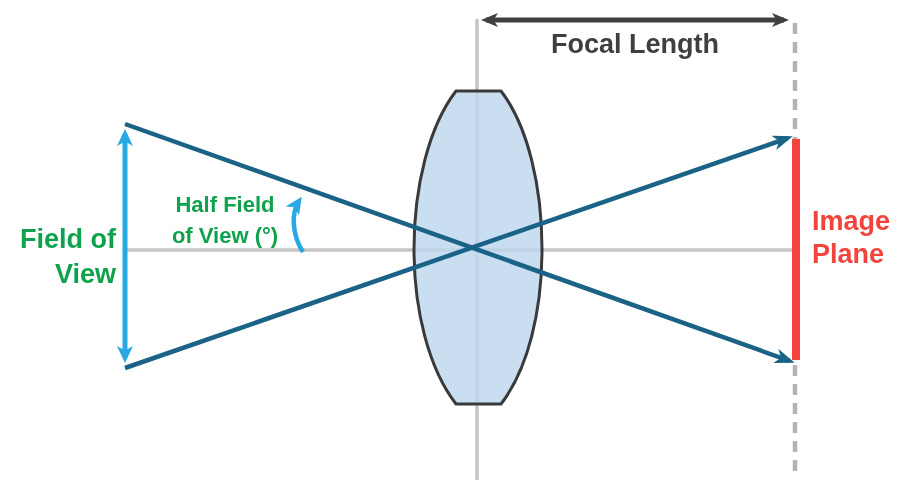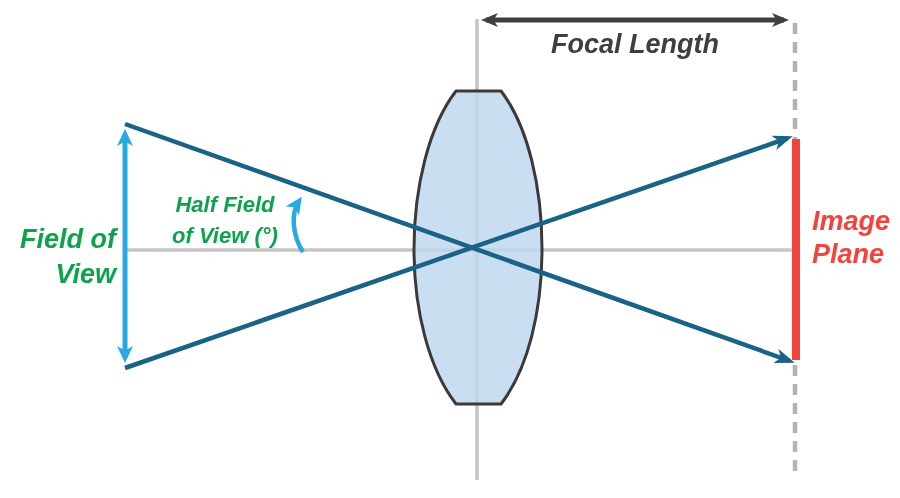--- a/index.html
+++ b/index.html
@@ -7,21 +7,20 @@
     padding: 0;
     background: #ffffff;
     font-family: "Liberation Sans", "DejaVu Sans", sans-serif;
   }
   .stage {
     position: relative;
     width: 900px;
     height: 498px;
     background: #ffffff;
     overflow: hidden;
-    font-style: italic;
   }
   svg text {
     font-family: "Liberation Sans", "DejaVu Sans", sans-serif;
     font-weight: 700;
   }
   .lbl-big   { font-size: 27px; }
   .lbl-mid   { font-size: 22px; }
 </style>
 </head>
 <body>

